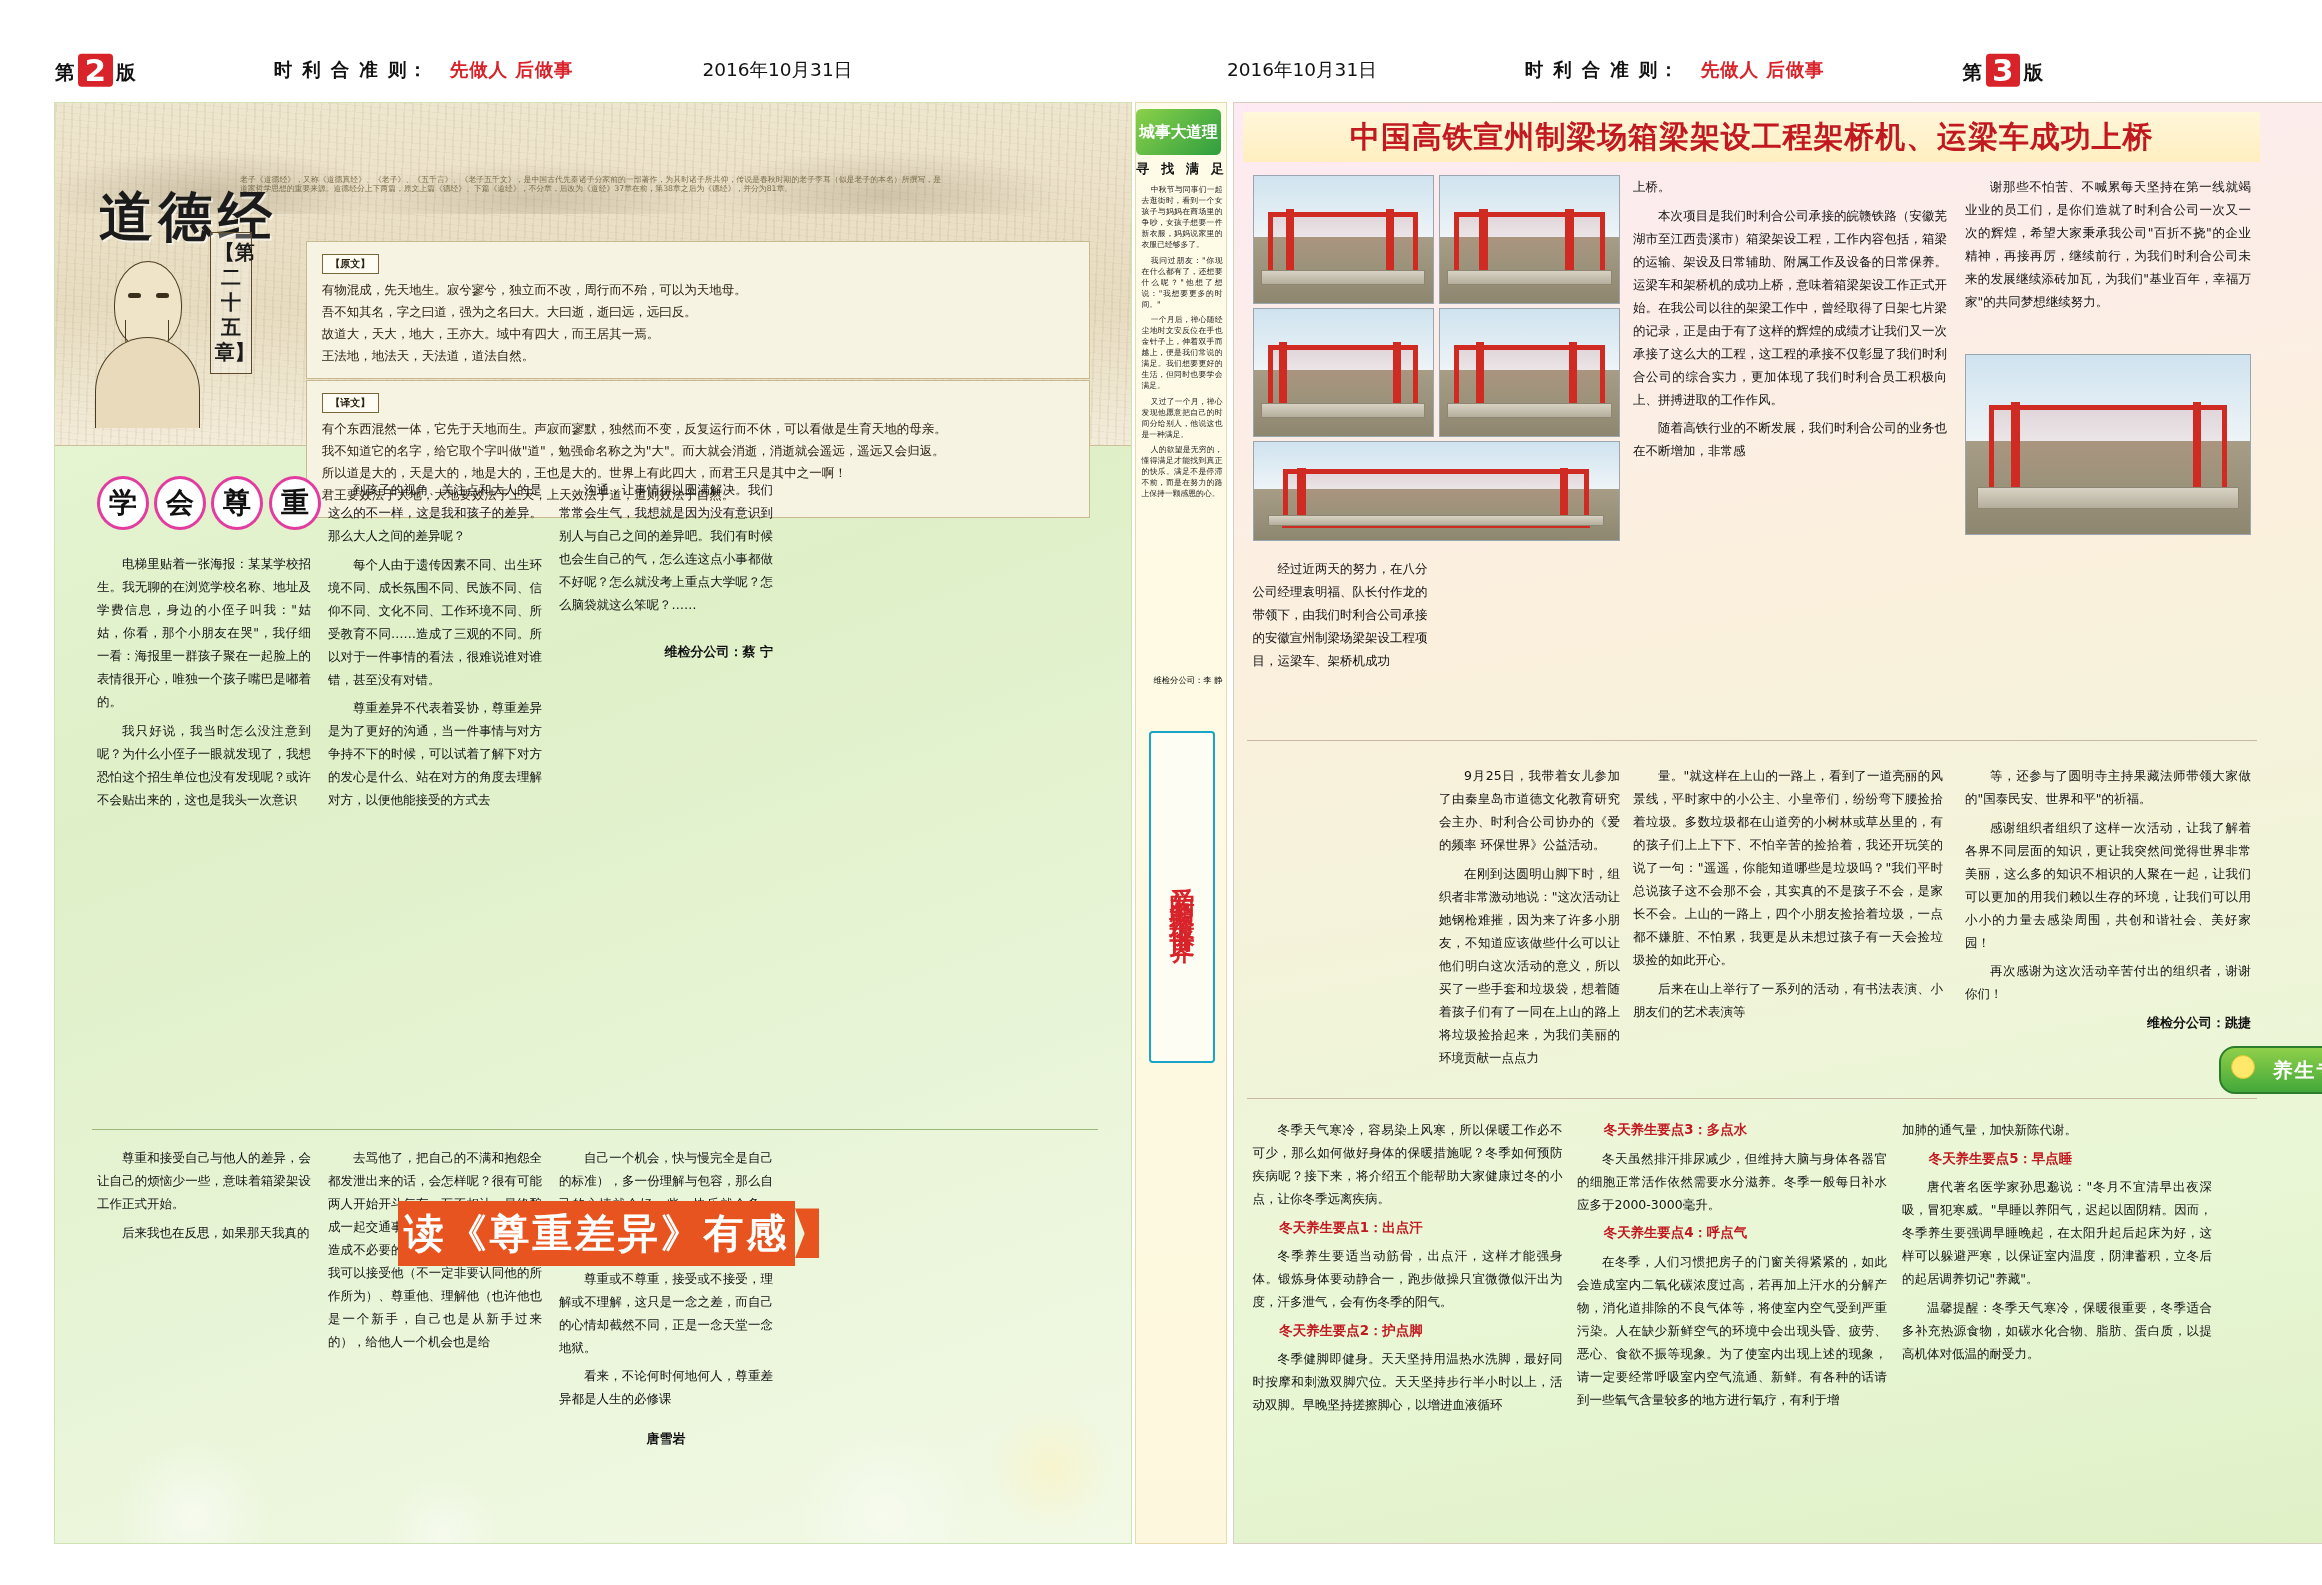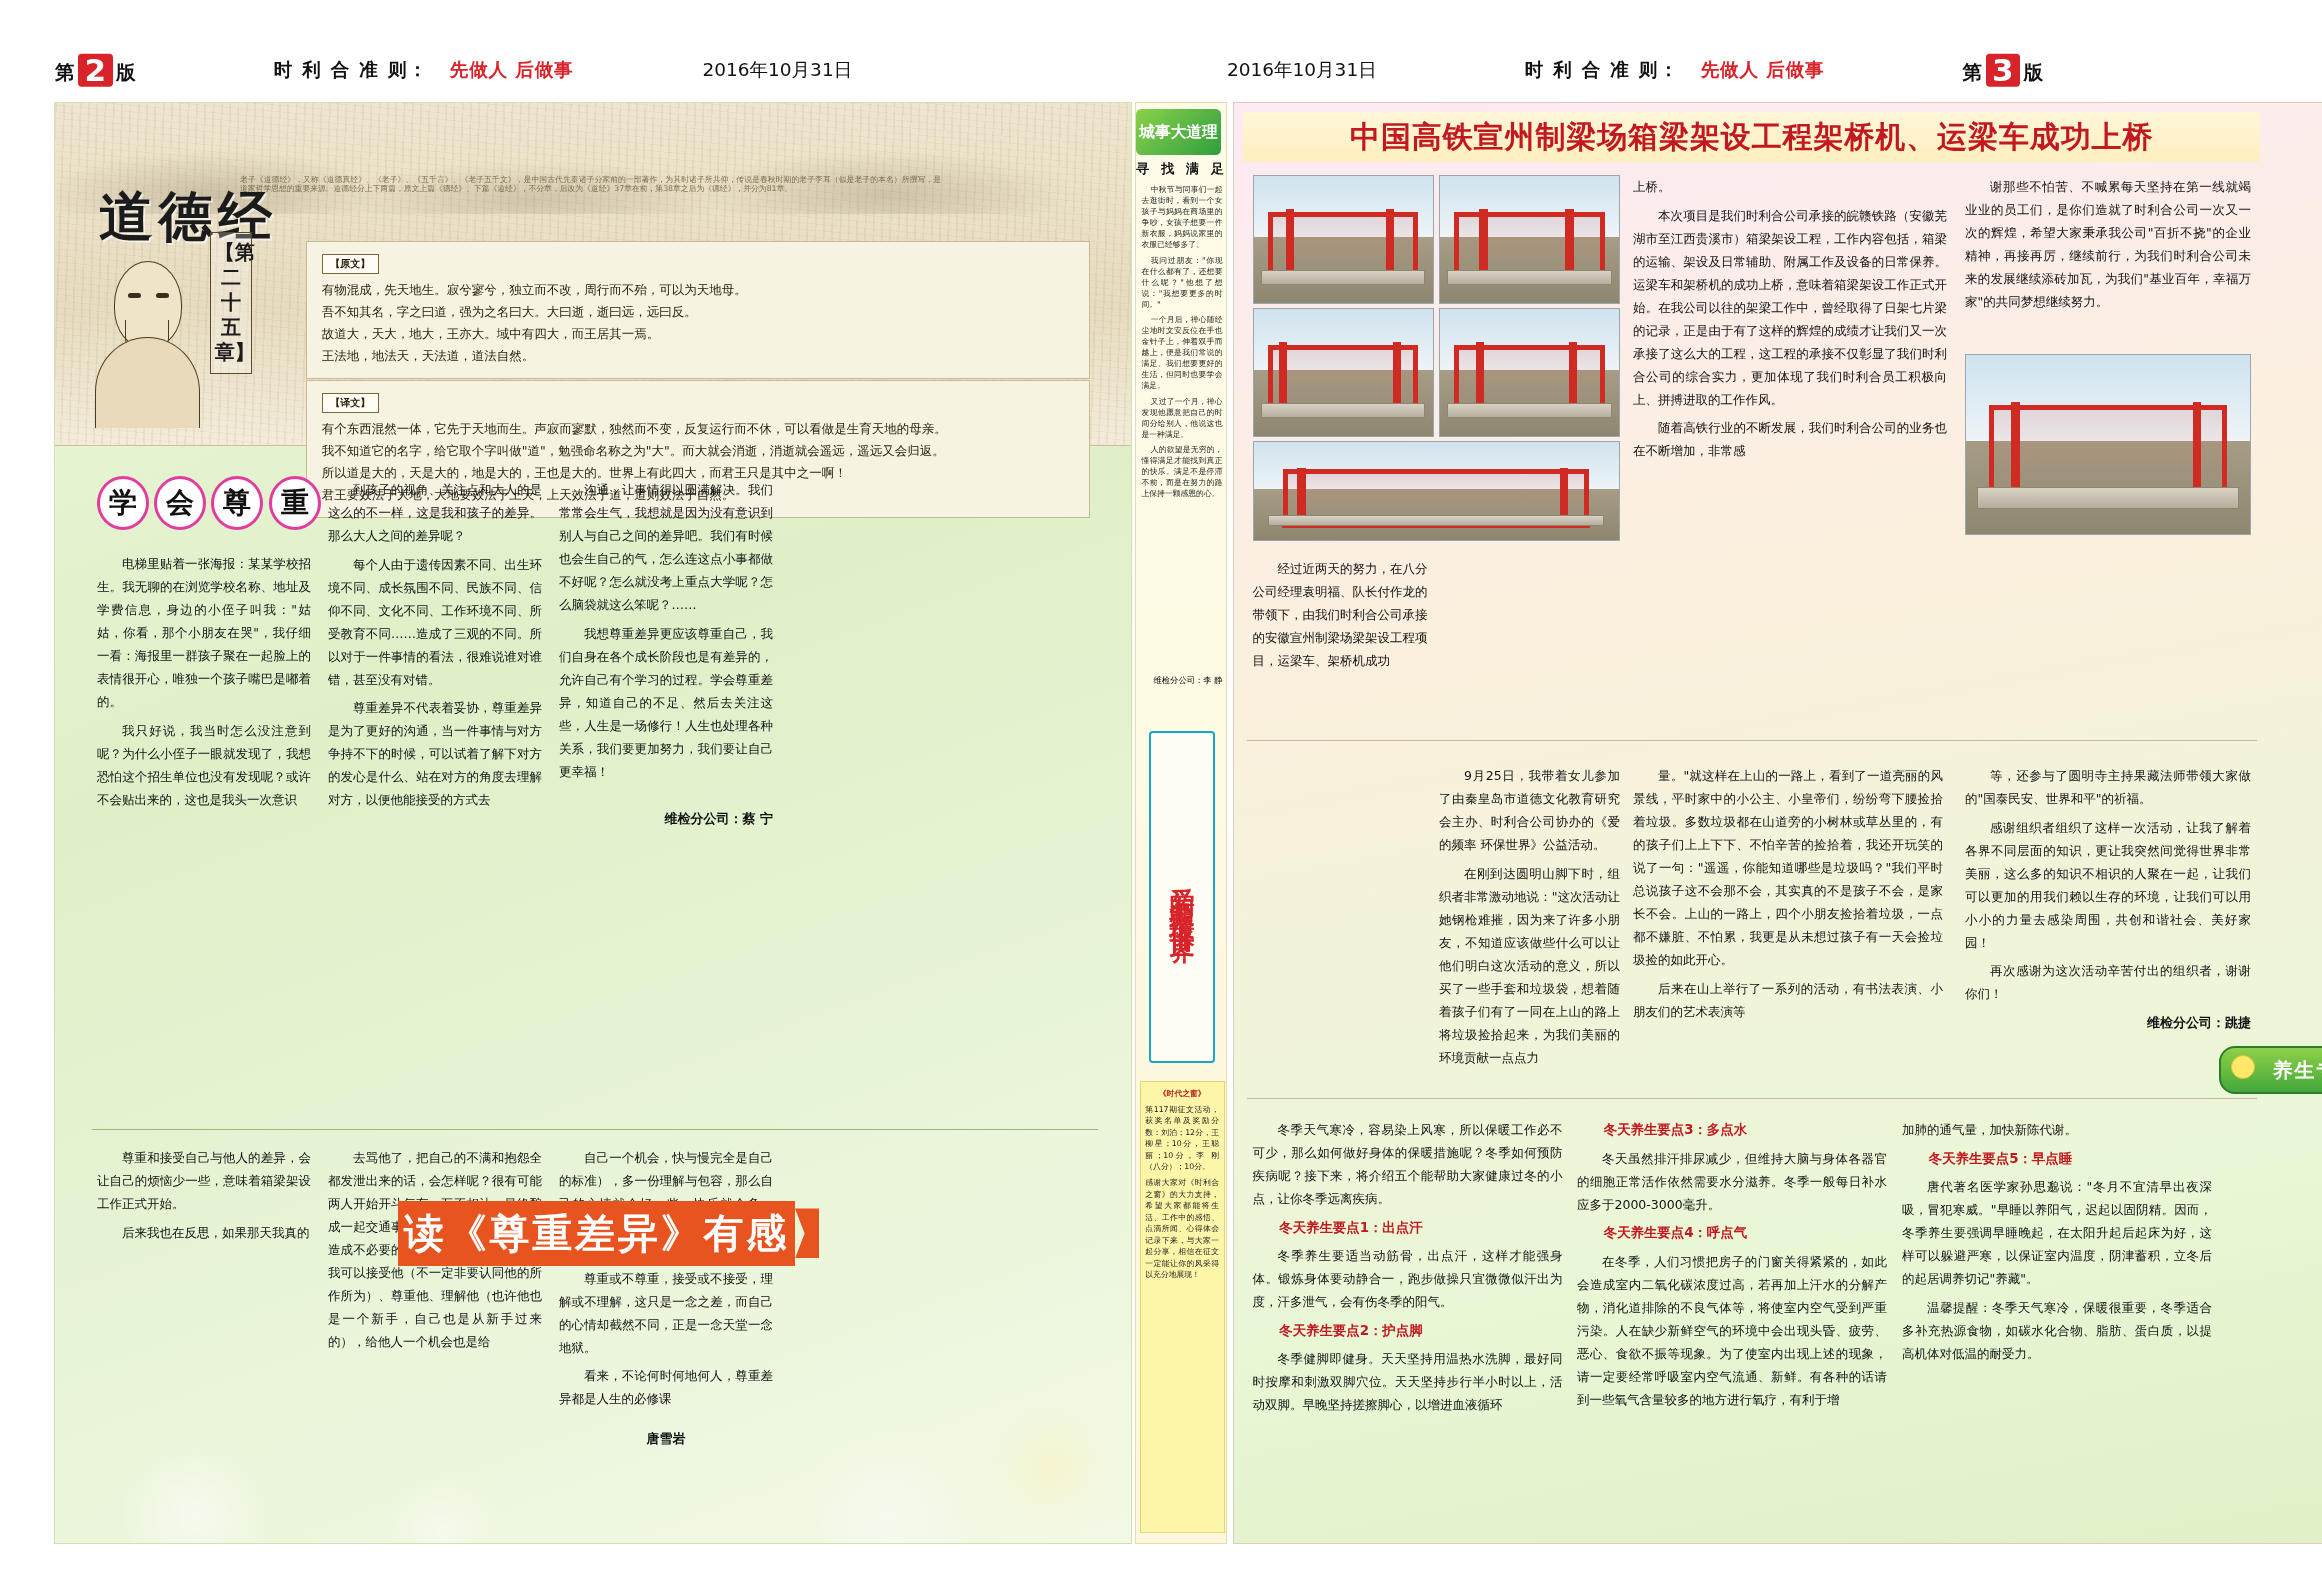--- a/index.html
+++ b/index.html
@@ -330,21 +330,20 @@
       <p>电梯里贴着一张海报：某某学校招生。我无聊的在浏览学校名称、地址及学费信息，身边的小侄子叫我："姑姑，你看，那个小朋友在哭"，我仔细一看：海报里一群孩子聚在一起脸上的表情很开心，唯独一个孩子嘴巴是嘟着的。</p>
       <p>我只好说，我当时怎么没注意到呢？为什么小侄子一眼就发现了，我想恐怕这个招生单位也没有发现呢？或许不会贴出来的，这也是我头一次意识</p>
     </div>
     <div class="lp-col" style="left:273px; top:375px; width:214px;">
       <p>到孩子的视角、关注点和大人的是这么的不一样，这是我和孩子的差异。那么大人之间的差异呢？</p>
       <p>每个人由于遗传因素不同、出生环境不同、成长氛围不同、民族不同、信仰不同、文化不同、工作环境不同、所受教育不同……造成了三观的不同。所以对于一件事情的看法，很难说谁对谁错，甚至没有对错。</p>
       <p>尊重差异不代表着妥协，尊重差异是为了更好的沟通，当一件事情与对方争持不下的时候，可以试着了解下对方的发心是什么、站在对方的角度去理解对方，以便他能接受的方式去</p>
     </div>
     <div class="lp-col" style="left:504px; top:375px; width:214px;">
       <p>沟通，让事情得以圆满解决。我们常常会生气，我想就是因为没有意识到别人与自己之间的差异吧。我们有时候也会生自己的气，怎么连这点小事都做不好呢？怎么就没考上重点大学呢？怎么脑袋就这么笨呢？……</p>
-      <p>我想尊重差异更应该尊重自己，我们自身在各个成长阶段也是有差异的，允许自己有个学习的过程。学会尊重差异，知道自己的不足、然后去关注这些，人生是一场修行！人生也处理各种关系，我们要更加努力，我们要让自己更幸福！</p>
       <div class="sign" style="margin-top:24px;">维检分公司：蔡 宁</div>
     </div>
 
     <div class="divider-h" style="left:37px; top:1026px; width:1006px;"></div>
 
     <div class="lp-col" style="left:42px; top:1043px; width:214px;">
       <p>尊重和接受自己与他人的差异，会让自己的烦恼少一些，意味着箱梁架设工作正式开始。</p>
       <p>后来我也在反思，如果那天我真的</p>
     </div>
     <div class="lp-col" style="left:273px; top:1043px; width:214px;">
@@ -373,25 +372,20 @@
       <p>一个月后，禅心随经尘地时文安反位在手也金针子上，伸着双手而越上，便是我们常说的满足。我们想要更好的生活，但同时也要学会满足。</p>
       <p>又过了一个月，禅心发现他愿意把自己的时间分给别人，他说这也是一种满足。</p>
       <p>人的欲望是无穷的，懂得满足才能找到真正的快乐。满足不是停滞不前，而是在努力的路上保持一颗感恩的心。</p>
     </div>
     <div class="cs-sign">维检分公司：李 静</div>
 
     <div class="vert-title">
       <span>爱的頻率環保世界</span>
     </div>
 
-    <div class="cs-yellow">
-      <p class="y-title">《时代之窗》</p>
-      <p>第117期征文活动，获奖名单及奖励分数：刘泊；12分，王柳星；10分，王聪丽；10分，李 刚（八分）；10分。</p>
-      <p>感谢大家对《时利合之窗》的大力支持，希望大家都能将生活、工作中的感悟、点滴所闻、心得体会记录下来，与大家一起分享，相信在征文一定能让你的风采得以充分地展现！</p>
-    </div>
   </div>
 
   <div class="right-page">
     <div class="rp-headline">
       <span>中国高铁宣州制梁场箱梁架设工程架桥机、运梁车成功上桥</span>
     </div>
 
     <div class="photo" style="left:18.5px; top:72px; width:181px; height:129px;">
       <div class="sky"></div>
         <div class="ground"></div>

